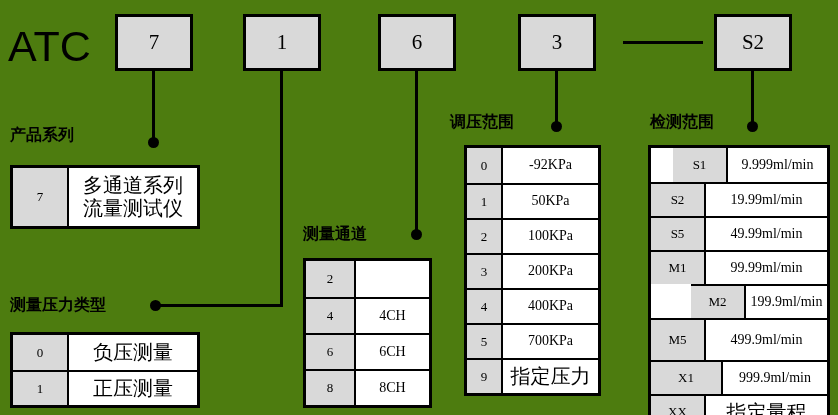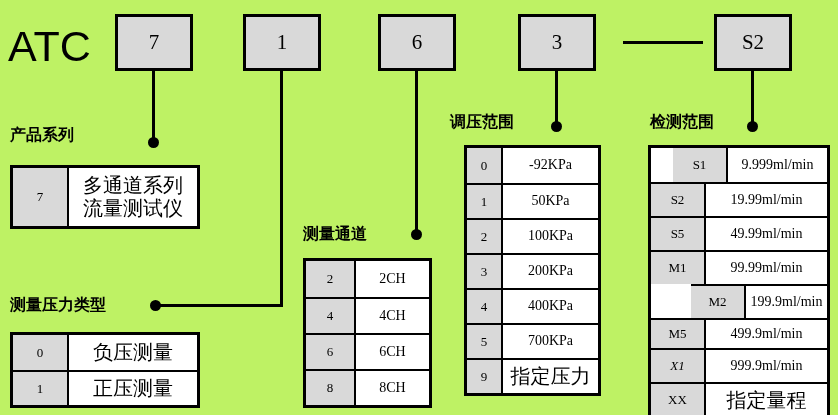--- a/index.html
+++ b/index.html
@@ -4,21 +4,21 @@
 <style>
   html, body {
     margin: 0;
     padding: 0;
     background: #ffffff;
   }
   #page {
     position: relative;
     width: 838px;
     height: 415px;
-    background: #bef264;
+    background: #4d7c0f;
     overflow: hidden;
     font-family: "Liberation Serif", "DejaVu Serif", serif;
   }
 
   
   .prefix {
     position: absolute;
     font-family: "Liberation Sans", "DejaVu Sans", sans-serif;
     font-size: 43px;
     font-weight: 300;
@@ -176,21 +176,20 @@
       </div>
       <div class="trow" style="height: 35px;">
         <div class="tkey" style="width: 56px;">1</div>
         <div class="tval cjk">正压测量</div>
       </div>
     </div>
 
   <div class="tbl" style="left:303px; top:258px; width:129px;">
       <div class="trow" style="height: 36px;">
         <div class="tkey" style="width: 50px;">2</div>
-        <div class="tval">2CH</div>
       </div>
       <div class="trow" style="height: 36px;">
         <div class="tkey" style="width: 50px;">4</div>
         <div class="tval">4CH</div>
       </div>
       <div class="trow" style="height: 36px;">
         <div class="tkey" style="width: 50px;">6</div>
         <div class="tval">6CH</div>
       </div>
       <div class="trow" style="height: 36px;">
@@ -244,26 +243,26 @@
         <div class="tval">49.99ml/min</div>
       </div>
       <div class="trow" style="height: 34px;">
         <div class="tkey" style="width: 55px;">M1</div>
         <div class="tval">99.99ml/min</div>
       </div>
       <div class="trow" style="height: 34px; margin-left: 40px;">
         <div class="tkey" style="width: 55px;">M2</div>
         <div class="tval">199.9ml/min</div>
       </div>
-      <div class="trow" style="height: 30px;">
+      <div class="trow" style="height: 42px;">
         <div class="tkey" style="width: 55px;">M5</div>
         <div class="tval">499.9ml/min</div>
       </div>
       <div class="trow" style="height: 34px;">
-        <div class="tkey" style="width: 55px; font-style: italic;">X1</div>
+        <div class="tkey" style="width: 72px;">X1</div>
         <div class="tval">999.9ml/min</div>
       </div>
       <div class="trow" style="height: 34px;">
         <div class="tkey" style="width: 55px;">XX</div>
         <div class="tval cjk">指定量程</div>
       </div>
     </div>
 
 </div>
 

